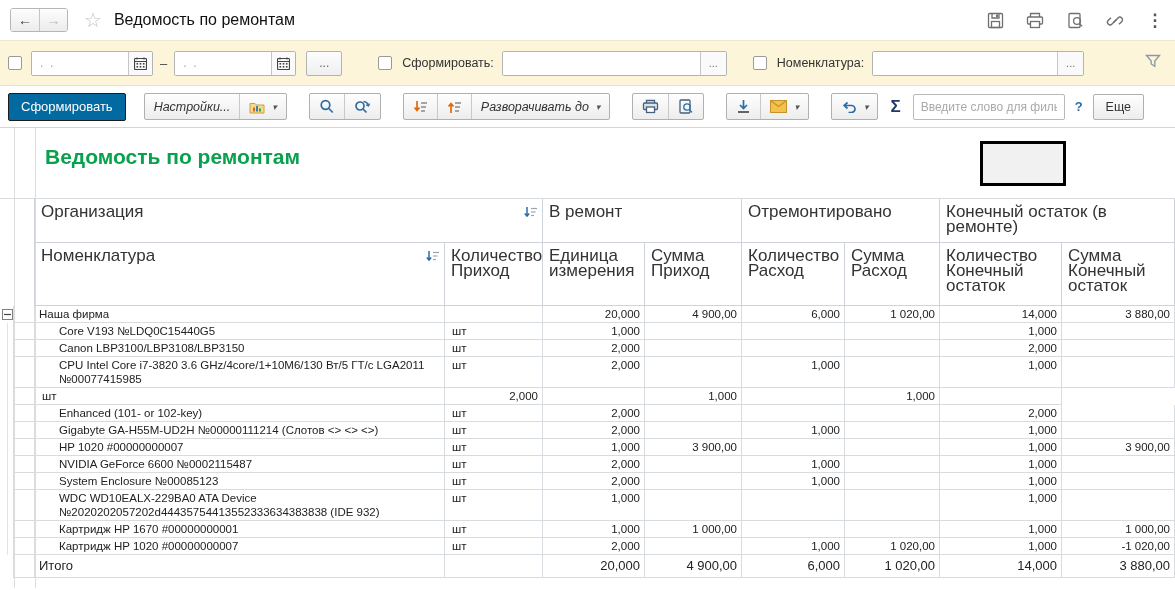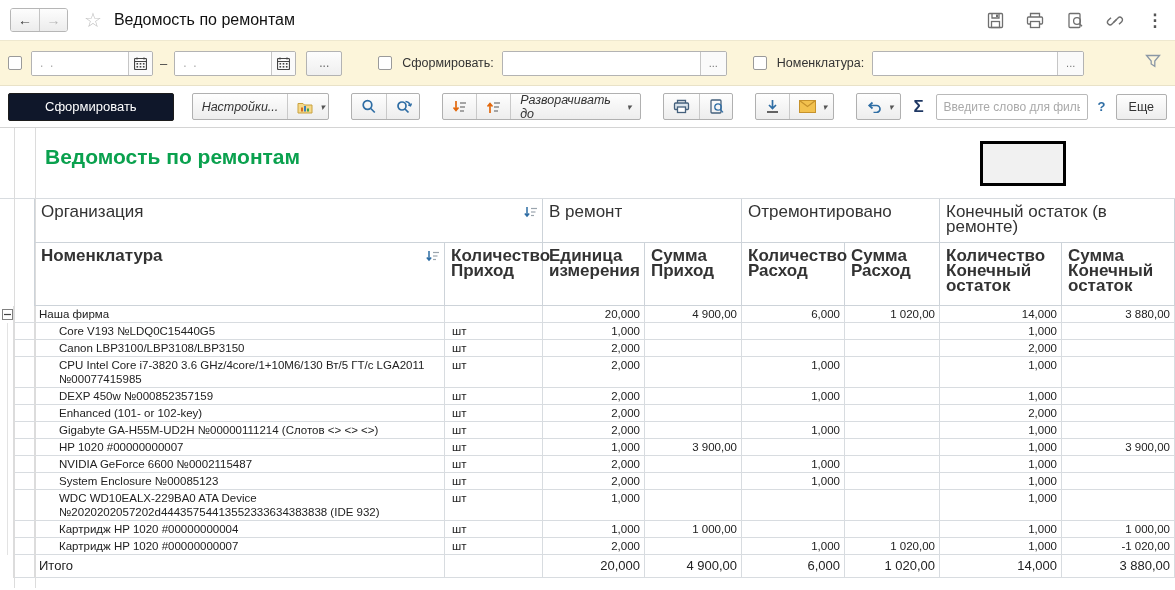--- a/index.html
+++ b/index.html
@@ -33,22 +33,22 @@
   .flabel { font-size:12.5px; color:#333; margin:0 8px 0 10px; }
   .reffield { display:flex; height:25px; border:1px solid #b3b3b3; background:#fff; border-radius:2px; overflow:hidden; }
   .reffield input { border:0; outline:0; flex:1; padding:0 6px; font-size:12px; font-family:inherit; }
   .refbtn { width:26px; border-left:1px solid #c6c6c6; background:#fafafa; color:#777; font-size:11px;
     display:flex; align-items:center; justify-content:center; }
   .funnel { margin-left:auto; margin-right:6px; }
 
   
   .toolbar { height:42px; display:flex; align-items:center; padding:0 8px; gap:10px;
     border-bottom:1px solid #d4d4d4; background:#fff; }
-  .btn-primary { height:28px; background:#0f172a; color:#fff; font-size:13px; font-family:inherit;
-    border:1px solid #1c1c1c; border-radius:2px; padding:0 36px; }
+  .btn-primary { height:28px; background:#0369a1; color:#fff; font-size:13px; font-family:inherit;
+    border:1px solid #1c1c1c; border-radius:2px; padding:0 12px; }
   .btngroup { display:flex; height:27px; border:1px solid #b0b0b0; border-radius:2px; overflow:hidden;
     background:linear-gradient(#fefefe,#ededed); }
   .seg { display:flex; align-items:center; justify-content:center; padding:0 9px; font-size:12.5px; color:#333; gap:4px;font-style:italic; }
   .seg + .seg { border-left:1px solid #c9c9c9; }
   .caret { font-size:9px; color:#555; margin-left:3px; }
   .sigma { font-size:17px; font-weight:bold; color:#1f3864; padding:0 2px; }
   .tfilter { height:26px; width:152px; border:1px solid #b9b9b9; border-radius:2px; padding:0 7px;
     font-size:12px; font-family:inherit; color:#333; }
   .tfilter::placeholder, .datefield input::placeholder { color:#a9a9a9; }
   .help { color:#2e6da4; font-weight:bold; font-size:13px; }
@@ -63,21 +63,21 @@
   .graybox { position:absolute; right:109px; top:13px; width:86px; height:45px; background:#f1f1f1; border:3px solid #000; }
 
   .grid-row { display:grid; grid-template-columns:14px 21px 410px 98px 102px 97px 103px 95px 122px 113px; }
   .cell { border-right:1px solid #d8dce0; border-bottom:1px solid #d8dce0; padding:1px 4px;
     font-size:11.5px; line-height:14px; overflow:hidden; }
   .cell.g1 { border-right:1px solid #dcdcdc; border-bottom:none; padding:0; position:relative; }
   .cell.g2 { border-right:1px solid #dcdcdc; padding:0; }
   .hcell { font-size:17px; color:#333; padding:5px 6px; line-height:15px; border-right:1px solid #cdd3d9;
     border-bottom:1px solid #cdd3d9; position:relative; }
   .hrow1 { height:45px; border-top:1px solid #d8dce0; }
-  .hrow2 .hcell { height:63px;font-weight:bold; }
+  .hrow2 .hcell { height:63px; }
   .sorticon { position:absolute; right:4px; top:6px; }
   .num { text-align:right; }
   .name-item { padding-left:24px; }
   .totrow .cell { font-size:13px; padding:3px 4px; line-height:16px; }
   .minusbox { width:11px; height:11px; border:1px solid #808080; background:#fff; margin:3px 0 0 2px;
     display:flex; align-items:center; justify-content:center; }
   .treeline { position:absolute; left:7px; top:0; bottom:0; width:1px; background:#e3e3e3; }
   .unitcell { padding-left:7px; }
 </style>
 </head>
@@ -399,21 +399,20 @@
         <div class="cell num">1,000</div>
         <div class="cell num"></div>
         <div class="cell num">1,000</div>
         <div class="cell num"></div>
       </div>
       <div class="grid-row">
         <div class="cell g1">
           <span class="treeline"></span>
         </div>
         <div class="cell g2"></div>
-        <div class="cell name-item">DEXP 450w №000852357159</div>
         <div class="cell unitcell">шт</div>
         <div class="cell num">2,000</div>
         <div class="cell num"></div>
         <div class="cell num">1,000</div>
         <div class="cell num"></div>
         <div class="cell num">1,000</div>
         <div class="cell num"></div>
       </div>
       <div class="grid-row">
         <div class="cell g1">
@@ -497,21 +496,21 @@
         <div class="cell num"></div>
         <div class="cell num"></div>
         <div class="cell num">1,000</div>
         <div class="cell num"></div>
       </div>
       <div class="grid-row">
         <div class="cell g1">
           <span class="treeline"></span>
         </div>
         <div class="cell g2"></div>
-        <div class="cell name-item">Картридж HP 1020 #00000000004</div>
+        <div class="cell name-item">Картридж HP 1670 #00000000001</div>
         <div class="cell unitcell">шт</div>
         <div class="cell num">1,000</div>
         <div class="cell num">1 000,00</div>
         <div class="cell num"></div>
         <div class="cell num"></div>
         <div class="cell num">1,000</div>
         <div class="cell num">1 000,00</div>
       </div>
       <div class="grid-row">
         <div class="cell g1">

